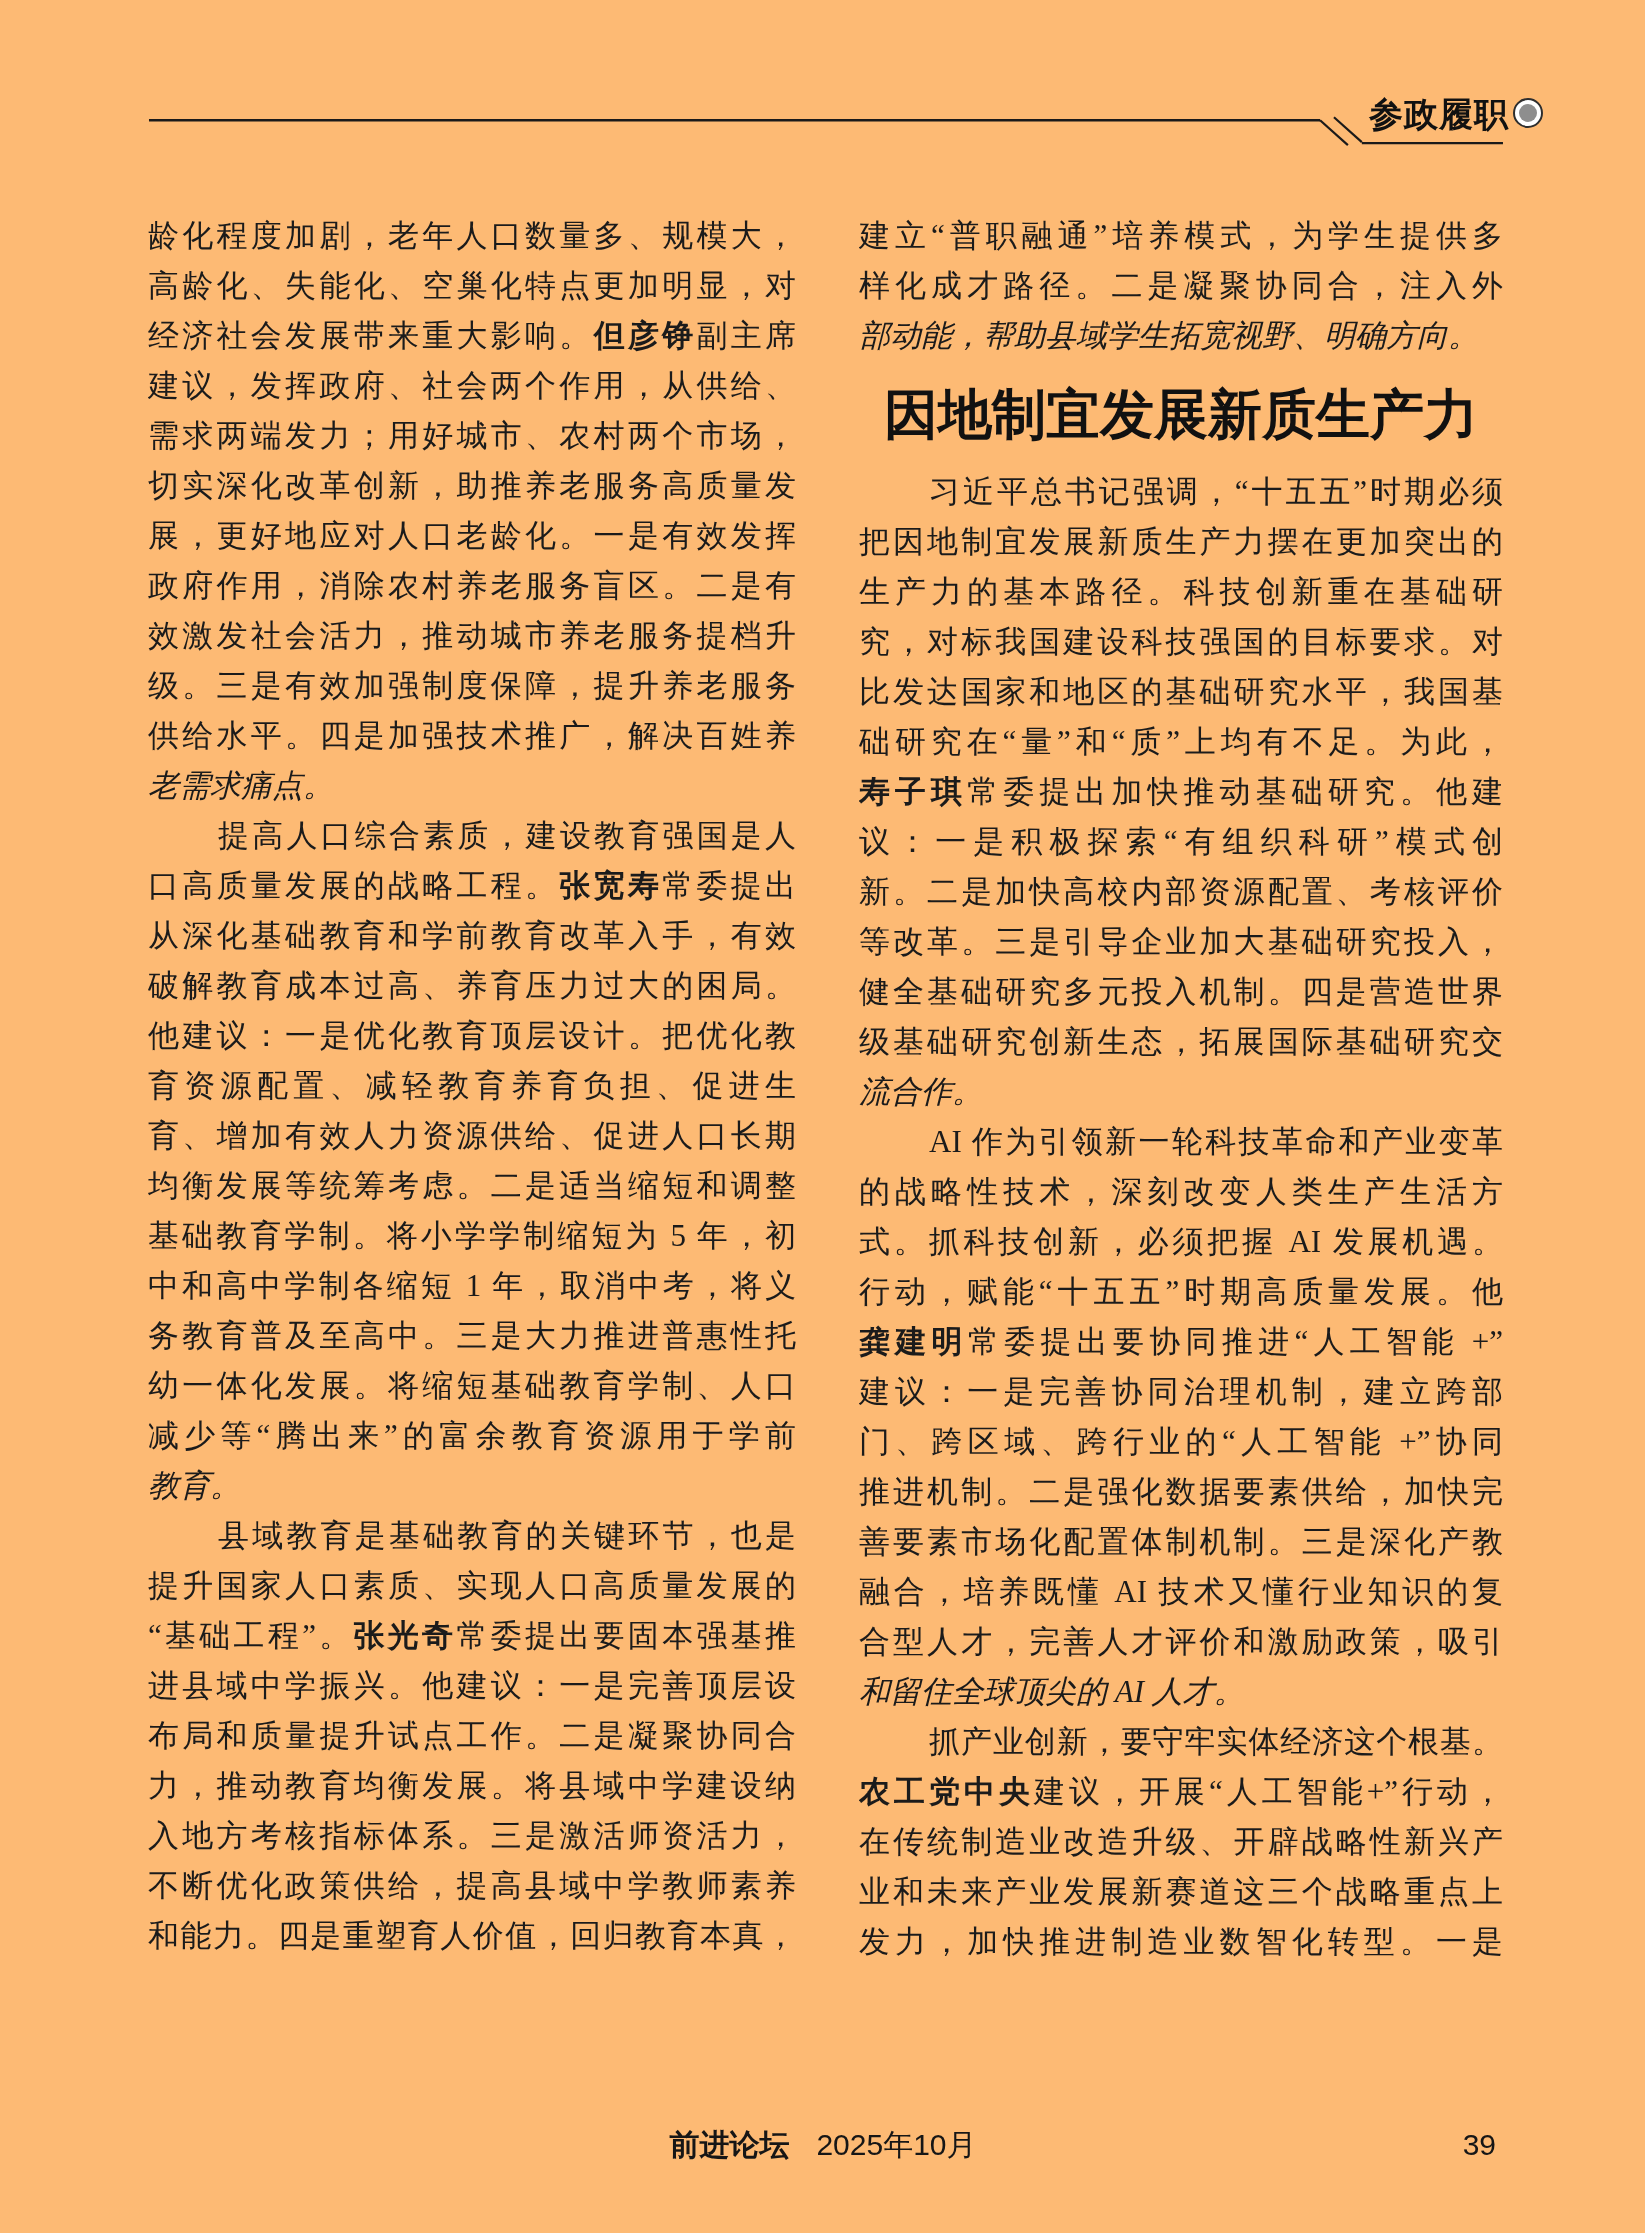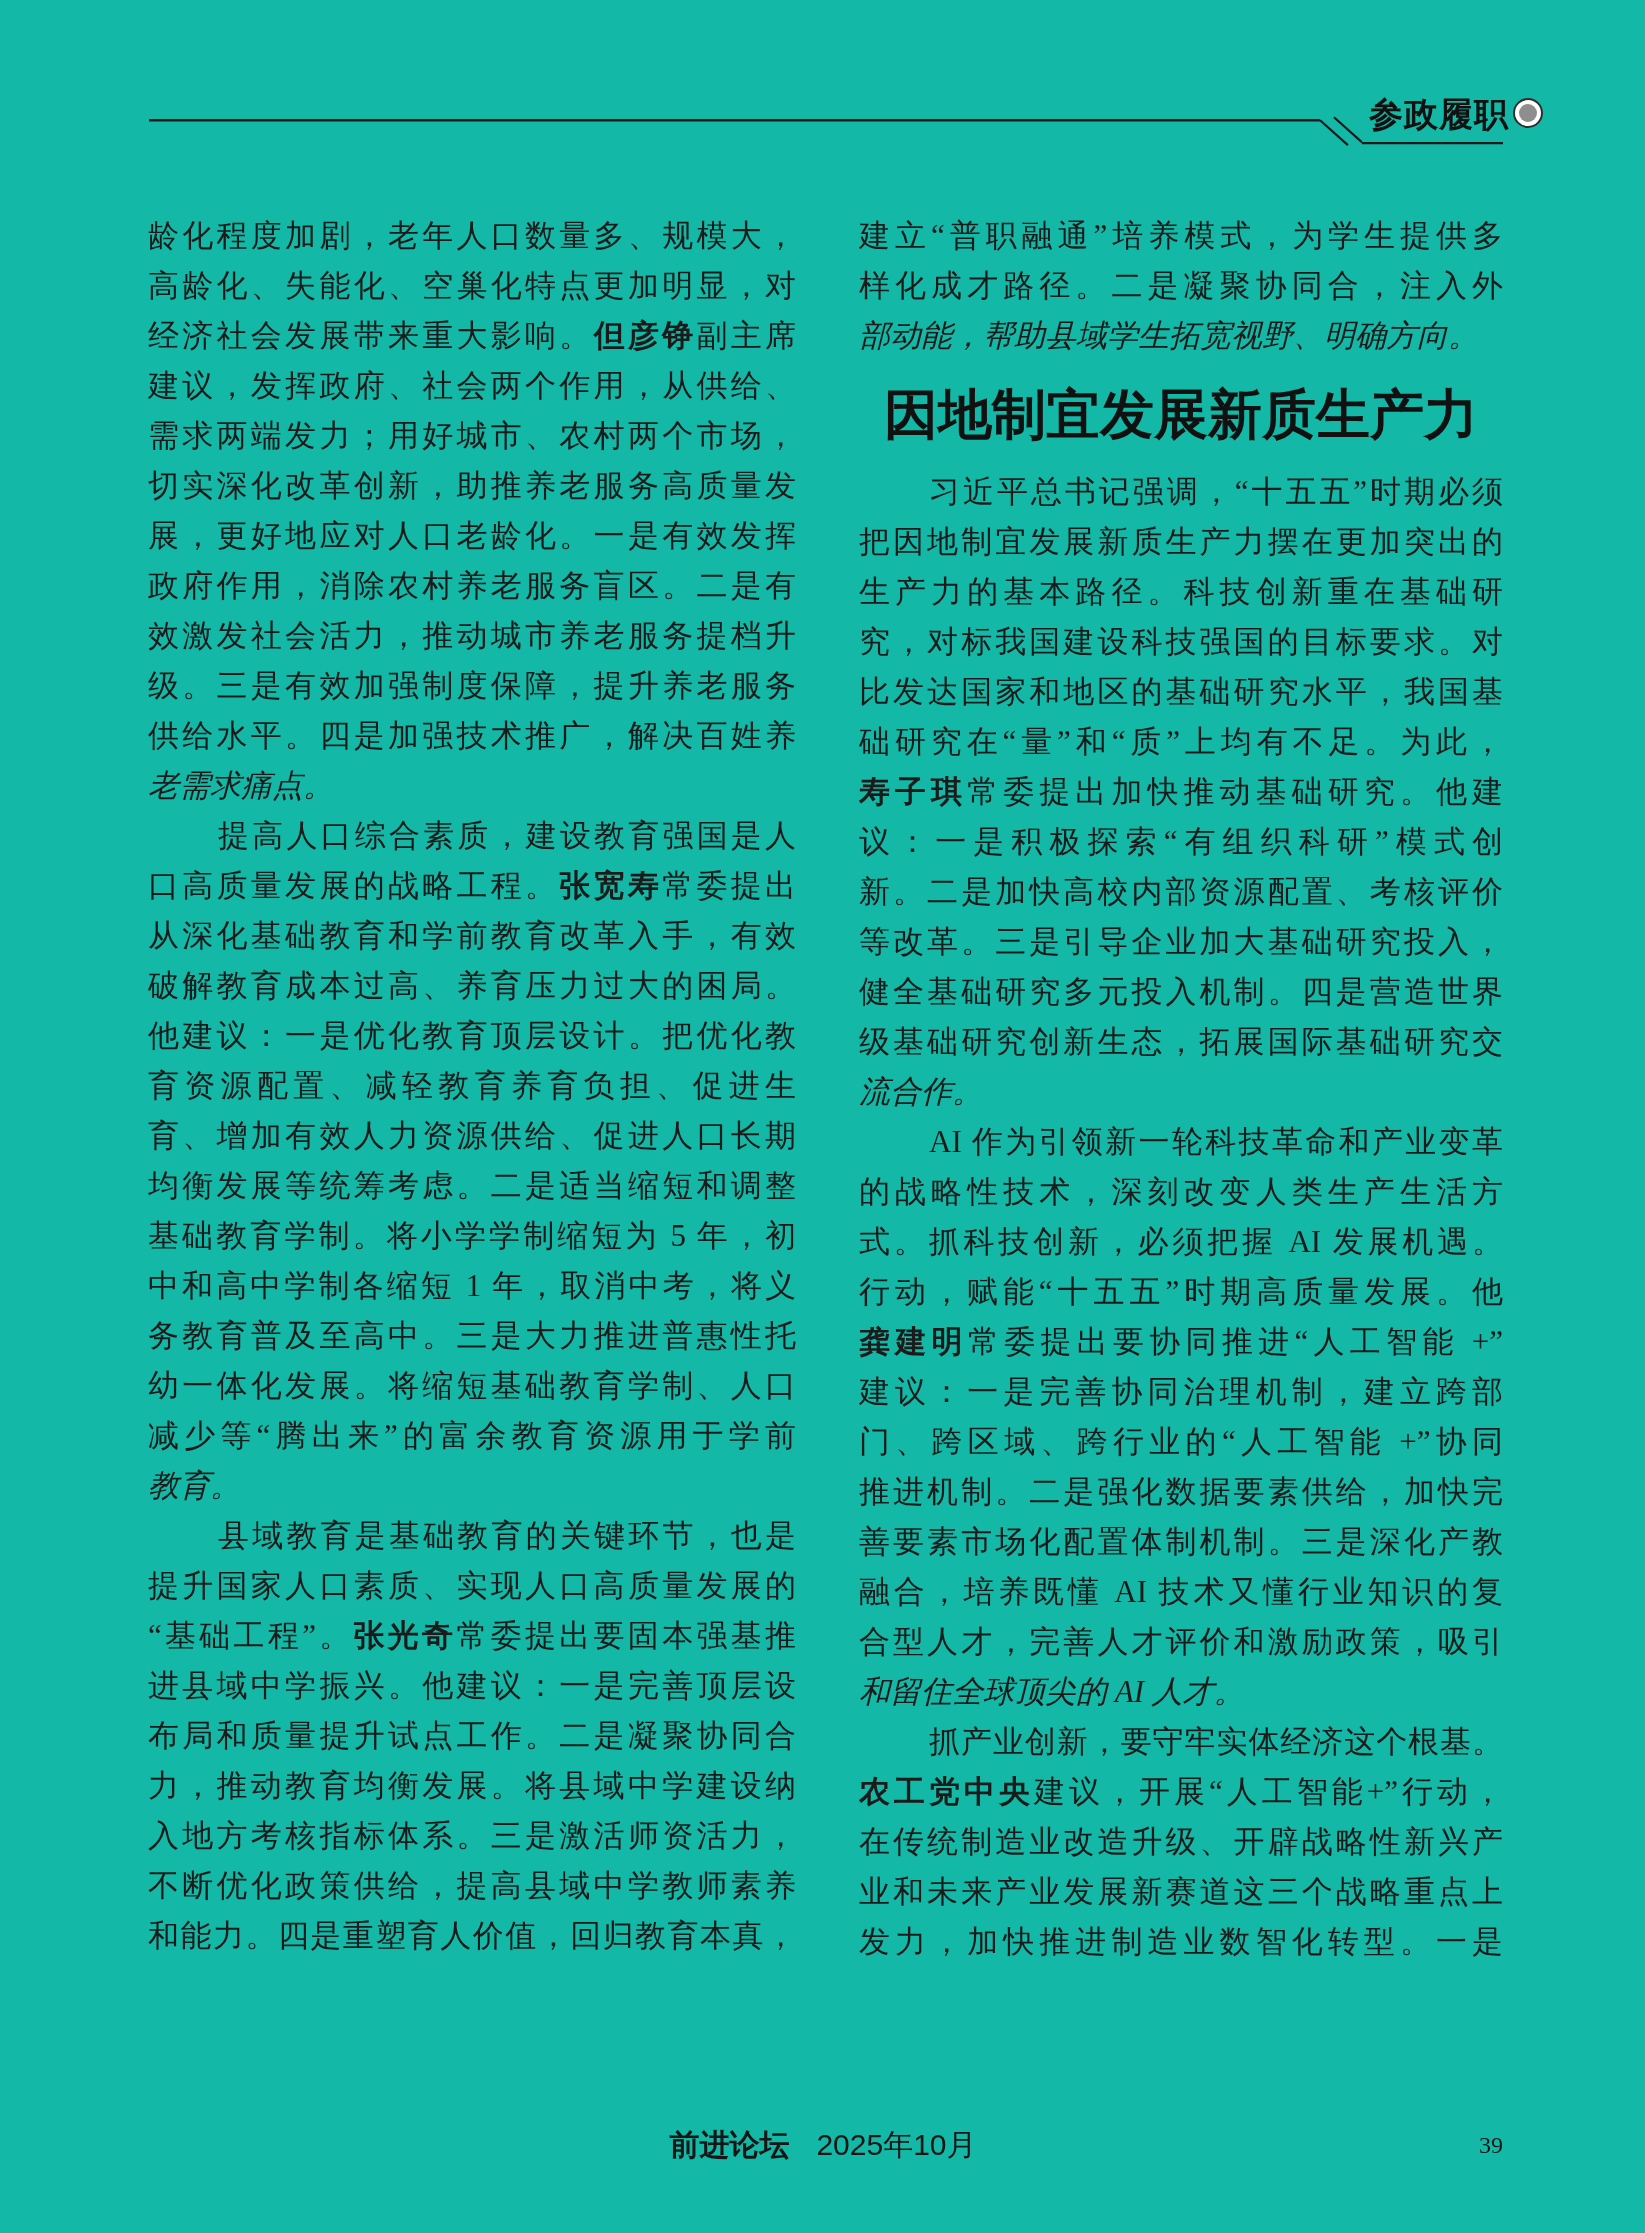--- a/index.html
+++ b/index.html
@@ -1,18 +1,18 @@
 <!DOCTYPE html>
 <html><head>
 <meta charset="utf-8">
 <title>前进论坛</title>
 <style>
   html,body{margin:0;padding:0;background:#ffffff;}
   .page{
-    position:relative;width:1646px;height:2234px;background:#14b8a6;
+    position:relative;width:1646px;height:2234px;background:#fdba74;
     color:#1b1b1b;overflow:hidden;
     font-family:"Liberation Serif","DejaVu Serif",serif;
   }
   .header-deco{position:absolute;left:0;top:0;}
   .header-label{
     position:absolute;left:1369px;top:94px;width:139px;height:40px;
     line-height:40px;font-size:34px;font-weight:700;color:#111;
     font-family:"Liberation Sans","DejaVu Sans",sans-serif;letter-spacing:1px;
     white-space:nowrap;
   }
@@ -41,22 +41,22 @@
     font-family:"Liberation Sans","DejaVu Sans",sans-serif;
     font-size:54px;font-weight:700;color:#111;
   }
   .footer-center{
     position:absolute;top:2123px;left:0;width:100%;height:44px;line-height:44px;
     text-align:center;font-family:"Liberation Sans","DejaVu Sans",sans-serif;
     font-size:30px;color:#161616;
   }
   .footer-center .journal{font-weight:700;margin-right:27px;}
   .footer-page{
-    position:absolute;top:2123px;right:143px;height:44px;line-height:44px;
-    font-family:Liberation Serif, serif;font-size:24px;color:#161616;
+    position:absolute;top:2123px;right:150px;height:44px;line-height:44px;
+    font-family:Liberation Sans, sans-serif;font-size:30px;color:#161616;
   }
 </style>
 </head>
 <body>
 
 <div class="page">
 
   <svg class="header-deco" width="1646" height="169" viewBox="0 0 1654 170" aria-hidden="true">
     <path d="M149 121 H1327" stroke="#1a1a1a" stroke-width="2.6" fill="none"></path>
     <path d="M1327 121 L1355 146" stroke="#1a1a1a" stroke-width="2.2" fill="none"></path>

